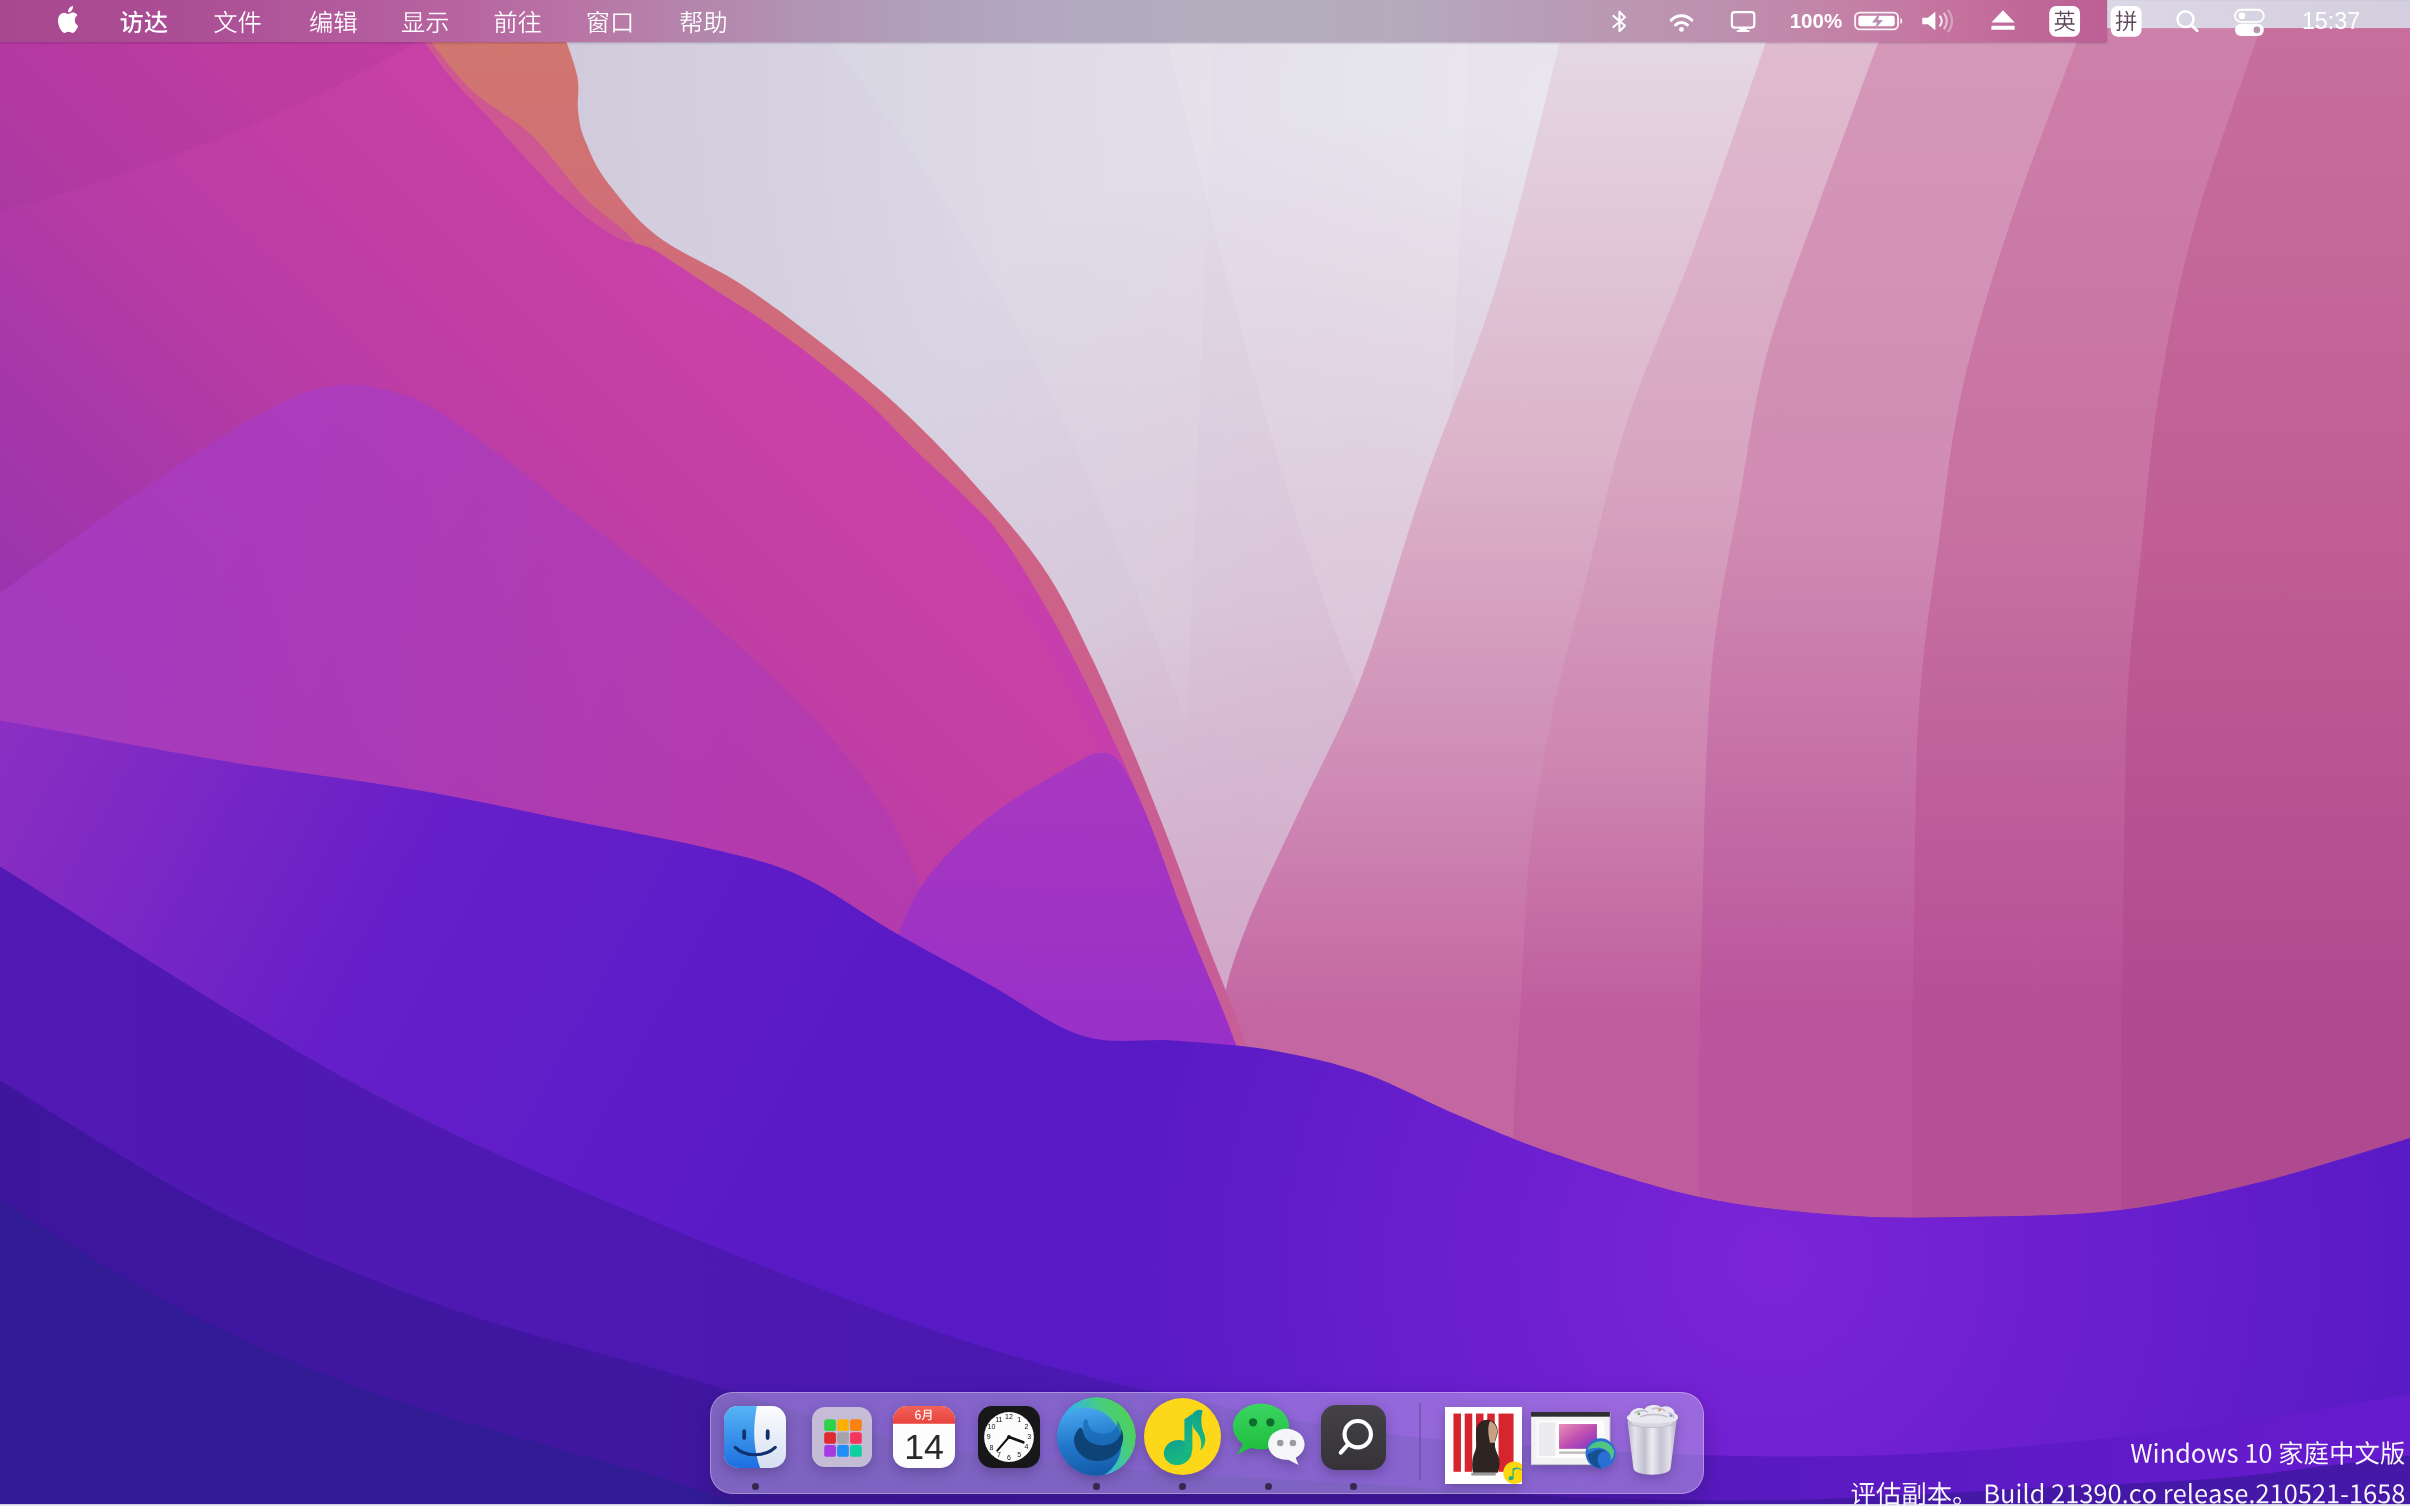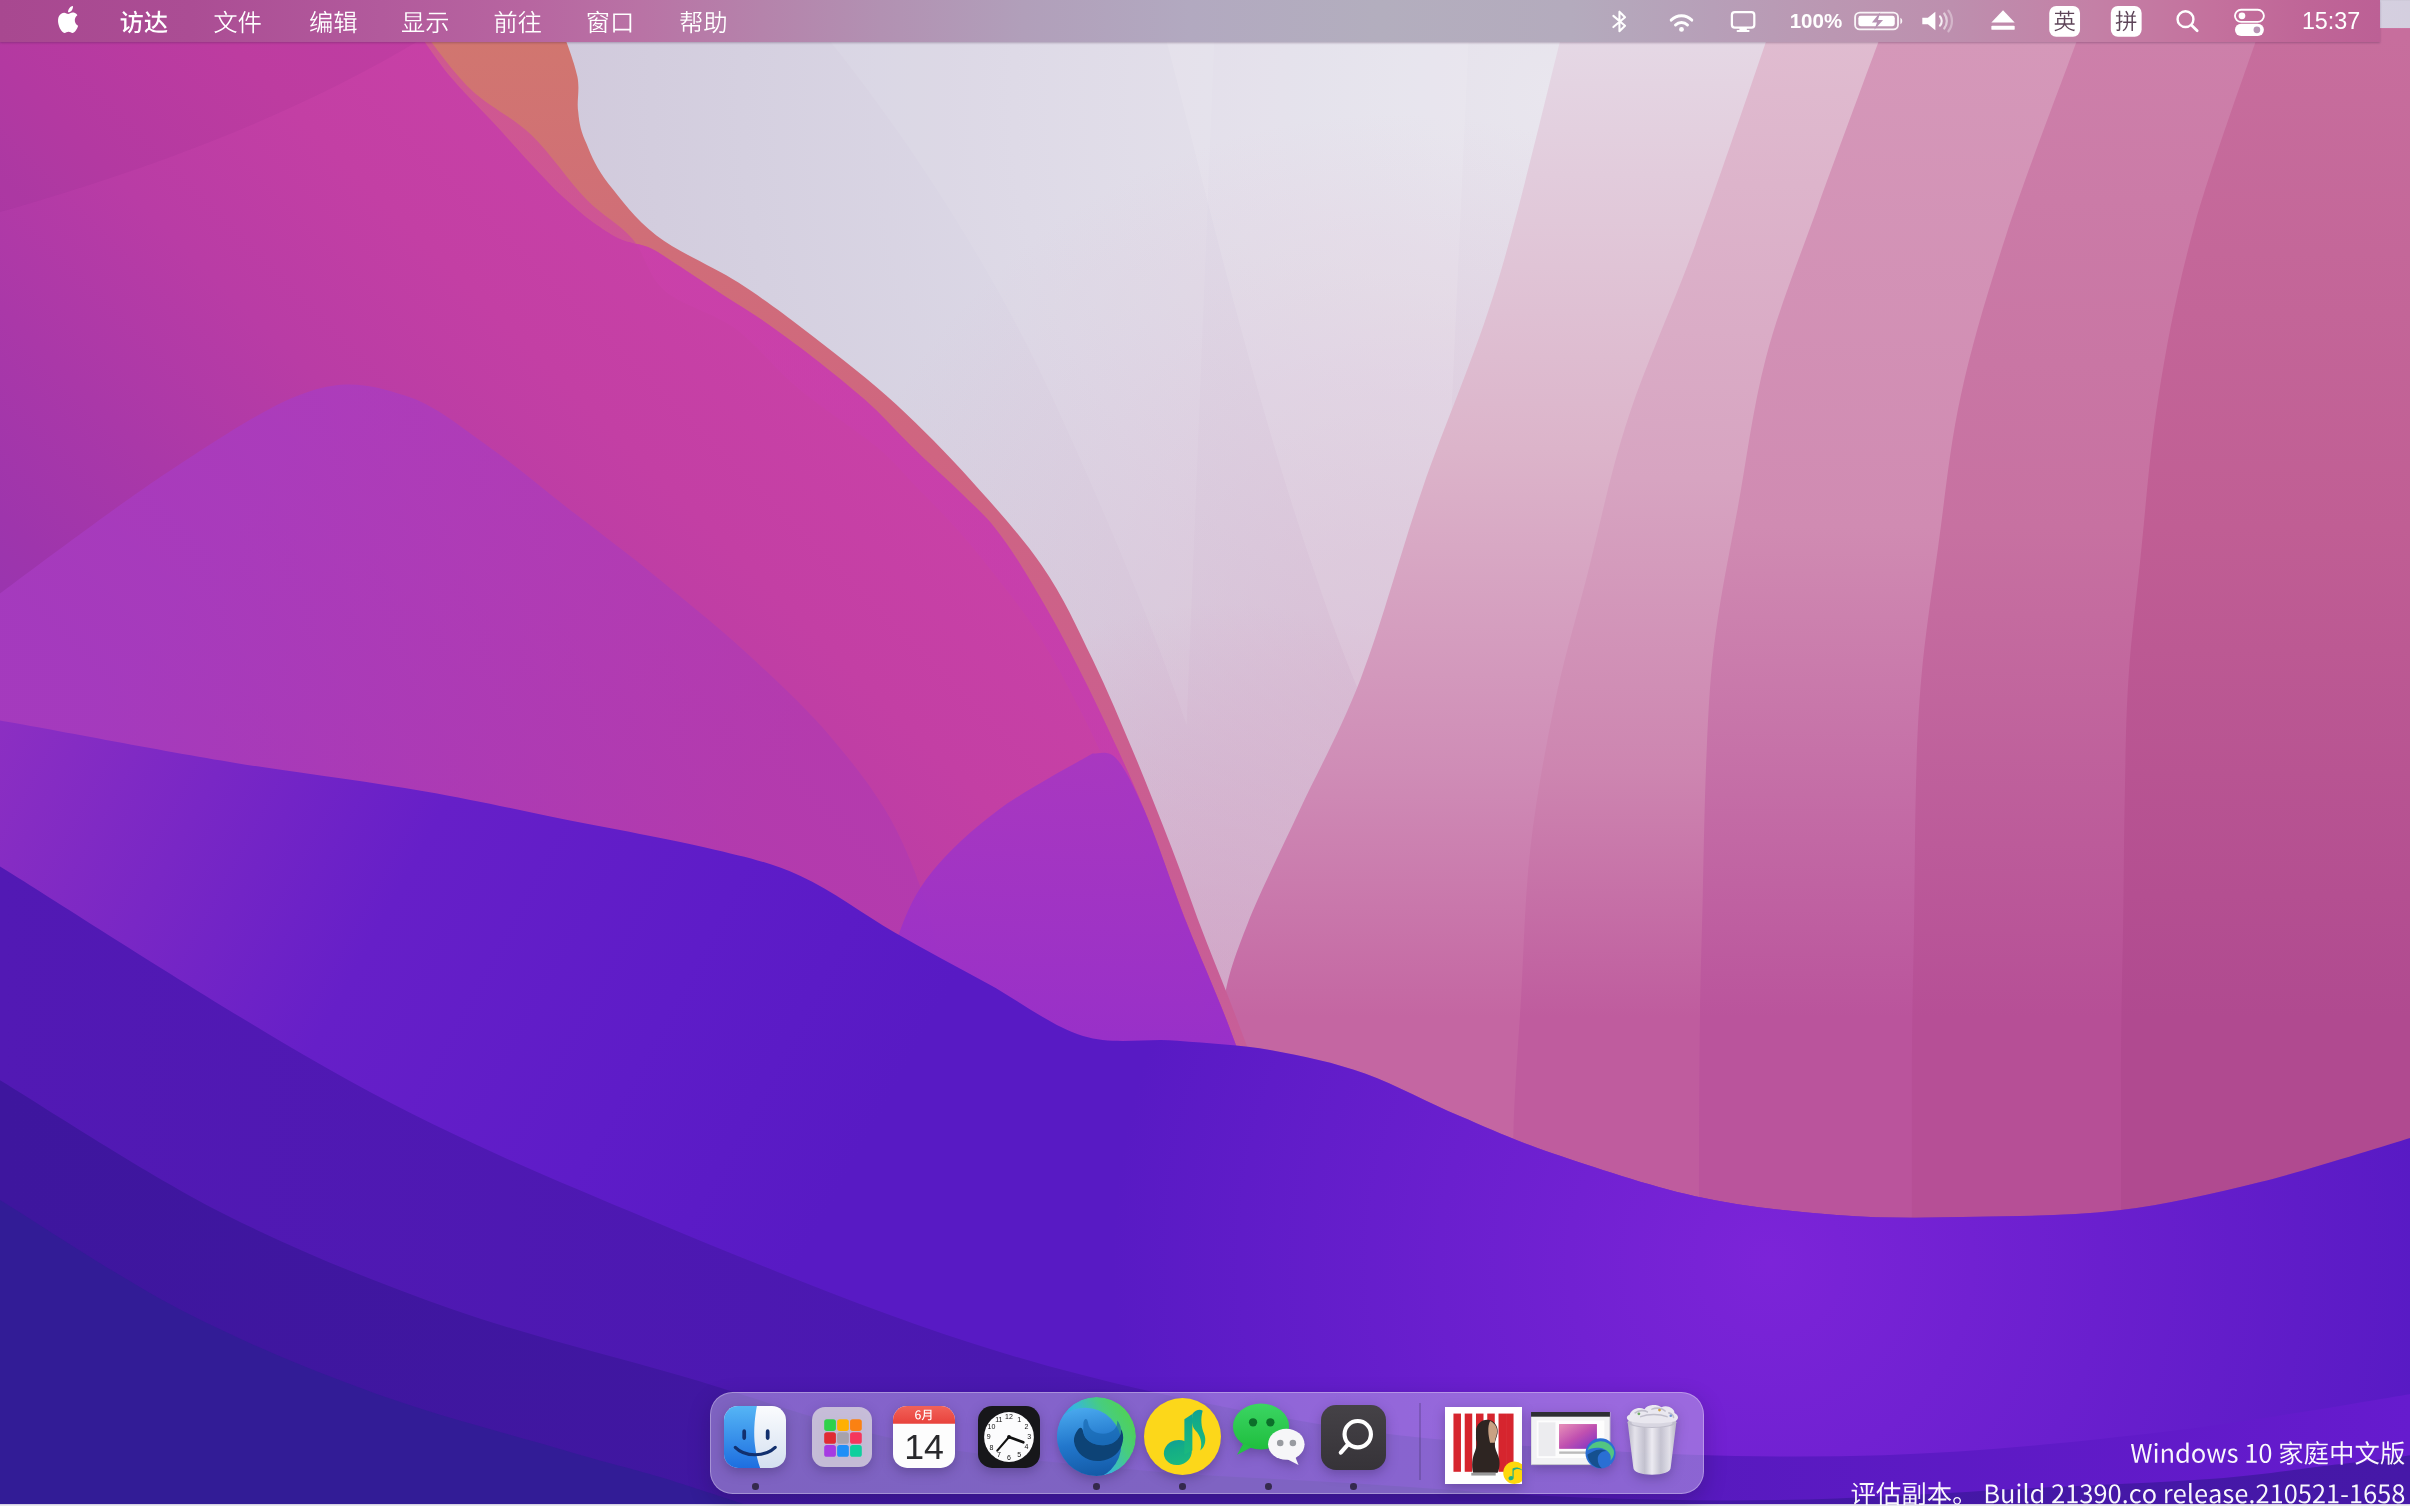--- a/index.html
+++ b/index.html
@@ -1,15 +1,15 @@
 <!DOCTYPE html>
 <html style="font-size:15px"><head><meta charset="utf-8"><style>
 html,body{margin:0;padding:0;width:2411px;height:1507px;overflow:hidden;background:#777;}
 body{font-family:"Liberation Sans",sans-serif;position:relative;}
-#menubar{position:absolute;left:0;top:0;width:2380px;height:42px;
+#menubar{position:absolute;left:0;top:0;width:2107px;height:42px;
  background:linear-gradient(90deg,#a84890 0%,#ab4d94 8%,#b25a9c 16%,#b765a0 22%,#b973a5 27%,#b583ab 32%,#b291b2 37%,#b19fba 43%,#b2a9c0 50%,#b3aebe 58%,#b4abbd 66%,#b79fb8 72%,#bb97b2 77%,#bd8fae 82%,#c480a6 88%,#c4719d 93%,#bf6597 97%,#bc6095 100%);
  box-shadow:0 0.9px 1.9px rgba(60,30,70,0.3);}
 #dock{position:absolute;left:710px;top:1392px;width:992px;height:100px;border-radius:22.6px;
  background:rgba(213,206,238,0.42);border:0.9px solid rgba(255,255,255,0.3);
  box-shadow:0 7.5px 21px rgba(20,10,50,0.25);}
 </style></head>
 <body>
 <svg style="position:absolute;left:0;top:0" width="2411" height="1507" viewBox="0 0 2560 1600">
 <defs>
 <radialGradient id="sky" cx="1650" cy="100" r="1150" gradientUnits="userSpaceOnUse">

